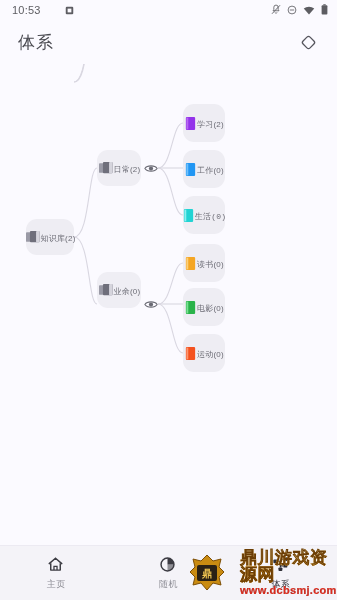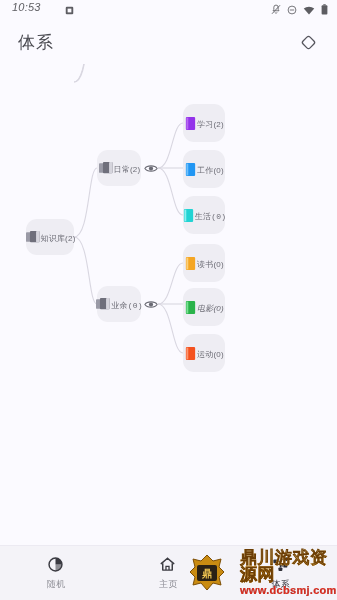--- a/index.html
+++ b/index.html
@@ -16,21 +16,21 @@
     display: flex; flex-direction: column;
   }
 
   
   .statusbar {
     height: 20px; flex: 0 0 20px;
     display: flex; align-items: center; justify-content: space-between;
     padding: 0 9px 0 12px;
     background: #fbfaff;
   }
-  .sb-left { display: flex; align-items: flex-start; gap: 24px; font-style: italic; }
+  .sb-left { display: flex; align-items: center; gap: 24px; }
   .sb-time { font-size: 11px; color: #5d5d62; letter-spacing: .2px; }
   .sb-right { display: flex; align-items: center; gap: 6px; }
   .sb-ico { display: block; }
 
   
   .header {
     height: 44px; flex: 0 0 44px;
     display: flex; align-items: center; justify-content: space-between;
     padding: 0 16px 0 18px;
   }
@@ -208,21 +208,21 @@
       </span>
       <span class="node-label">日常(2)</span>
     </div>
     <div class="eye" style="left:144px; top:97px;">
       <svg width="14" height="11" viewBox="0 0 16 12">
         <path d="M1 6 C3.6 2, 12.4 2, 15 6 C12.4 10, 3.6 10, 1 6 Z" fill="none" stroke="#6a6a74" stroke-width="1.2"></path>
         <circle cx="8" cy="6" r="2.4" fill="#6a6a74"></circle>
       </svg>
     </div>
 
-    <div class="node soft" style="left:97px; top:222px; width:44px; height:36px;font-family:Liberation Mono, monospace;">
+    <div class="node soft" style="left:97px; top:208px; width:44px; height:36px;">
       <span class="stack-ico">
         <svg width="16" height="14" viewBox="0 0 18 16">
           <rect x="1" y="2.5" width="9" height="11" rx="1" fill="#9a9aa6"></rect>
           <rect x="5.5" y="1" width="11" height="13" rx="1.2" fill="#6f6f7b"></rect>
           <rect x="12.5" y="1" width="4" height="13" rx="1" fill="#d6d5dd"></rect>
         </svg>
       </span>
       <span class="node-label">业余(0)</span>
     </div>
     <div class="eye" style="left:144px; top:233px;">
@@ -262,62 +262,62 @@
 
     <div class="node" style="left:183px; top:180px; width:42px; height:38px;">
       <span class="node-icon">
         <svg width="13" height="15" viewBox="0 0 14 16">
             <rect x="2" y="1" width="10" height="14" rx="1.2" fill="#f5a623"></rect>
             <rect x="2.6" y="1.7" width="2" height="12.6" fill="#fbd07c"></rect>
           </svg>
       </span>
       <span class="node-label">读书(0)</span>
     </div>
-    <div class="node" style="left:183px; top:224px; width:42px; height:38px;font-style:italic;">
+    <div class="node" style="left:183px; top:224px; width:42px; height:38px;">
       <span class="node-icon">
         <svg width="13" height="15" viewBox="0 0 14 16">
             <rect x="2" y="1" width="10" height="14" rx="1.2" fill="#2ab34a"></rect>
             <rect x="2.6" y="1.7" width="2" height="12.6" fill="#79e093"></rect>
           </svg>
       </span>
       <span class="node-label">电影(0)</span>
     </div>
     <div class="node" style="left:183px; top:270px; width:42px; height:38px;">
       <span class="node-icon">
         <svg width="13" height="15" viewBox="0 0 14 16">
             <rect x="2" y="1" width="10" height="14" rx="1.2" fill="#f4511e"></rect>
             <rect x="2.6" y="1.7" width="2" height="12.6" fill="#fb9670"></rect>
           </svg>
       </span>
       <span class="node-label">运动(0)</span>
     </div>
   </div>
 
   <div class="bottombar">
+
+    <div class="tab">
+      <span class="tab-icon">
+        <svg width="17" height="17" viewBox="0 0 20 20">
+          <path d="M10 2.6 L17.4 9 M10 2.6 L2.6 9" fill="none" stroke="#3b3b42" stroke-width="1.7" stroke-linecap="round"></path>
+          <path d="M4.4 8.4 V16.6 H15.6 V8.4" fill="none" stroke="#3b3b42" stroke-width="1.7" stroke-linejoin="round"></path>
+          <path d="M8.2 16.6 V12.2 H11.8 V16.6" fill="none" stroke="#3b3b42" stroke-width="1.5"></path>
+        </svg>
+      </span>
+      <span class="tab-label">主页</span>
+    </div>
 
     <div class="tab">
       <span class="tab-icon">
         <svg width="17" height="17" viewBox="0 0 20 20">
           <circle cx="10" cy="10" r="7.6" fill="none" stroke="#3b3b42" stroke-width="1.7"></circle>
           <path d="M10 10 L10 2.4 A7.6 7.6 0 0 1 17.6 10 Z" fill="#3b3b42"></path>
           <path d="M10 10 L17.6 10 A7.6 7.6 0 0 1 10 17.6 Z" fill="#3b3b42" opacity=".55"></path>
         </svg>
       </span>
       <span class="tab-label">随机</span>
-    </div>
-
-    <div class="tab">
-      <span class="tab-icon">
-        <svg width="17" height="17" viewBox="0 0 20 20">
-          <path d="M10 2.6 L17.4 9 M10 2.6 L2.6 9" fill="none" stroke="#3b3b42" stroke-width="1.7" stroke-linecap="round"></path>
-          <path d="M4.4 8.4 V16.6 H15.6 V8.4" fill="none" stroke="#3b3b42" stroke-width="1.7" stroke-linejoin="round"></path>
-          <path d="M8.2 16.6 V12.2 H11.8 V16.6" fill="none" stroke="#3b3b42" stroke-width="1.5"></path>
-        </svg>
-      </span>
-      <span class="tab-label">主页</span>
     </div>
 
     <div class="tab active">
       <span class="tab-icon">
         <svg width="17" height="17" viewBox="0 0 20 20">
           <rect x="1.6" y="4.2" width="4.6" height="4.2" rx="1" fill="#2f2f36"></rect>
           <rect x="13.4" y="1.6" width="4.6" height="4.2" rx="1" fill="#2f2f36"></rect>
           <rect x="13.4" y="9.4" width="4.6" height="4.2" rx="1" fill="#2f2f36"></rect>
           <rect x="7.6" y="13.4" width="4.6" height="4.2" rx="1" fill="#2f2f36"></rect>
           <path d="M6.2 6.3 H10 V3.7 H13.4 M10 6.3 V11.5 H13.4 M9.9 11.5 V13.4" fill="none" stroke="#2f2f36" stroke-width="1.5"></path>

